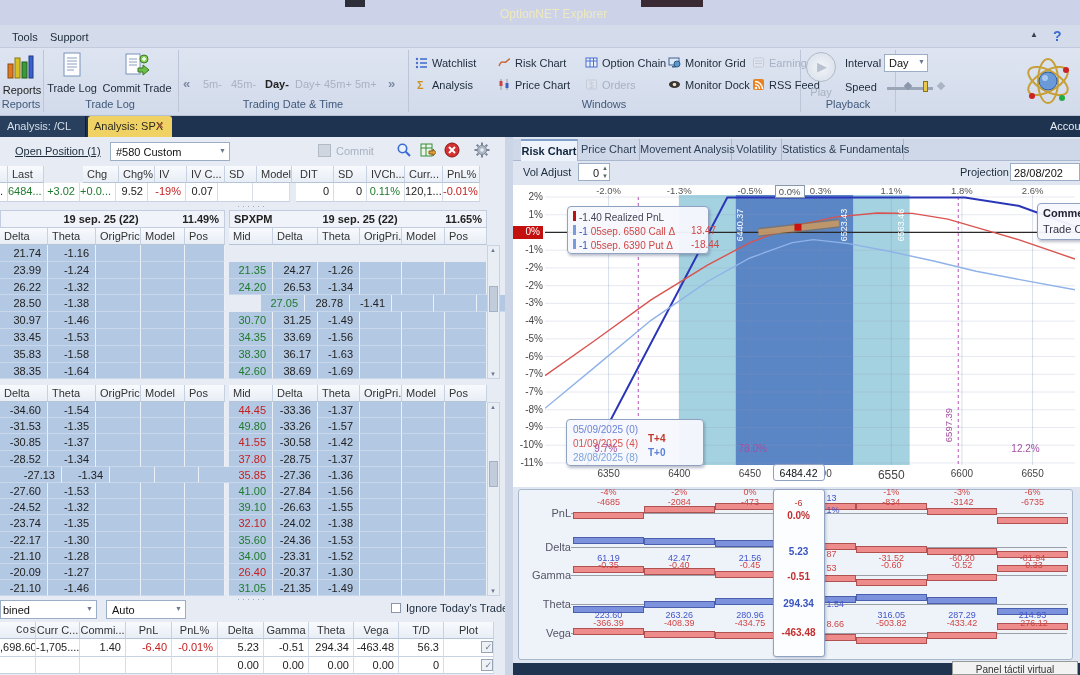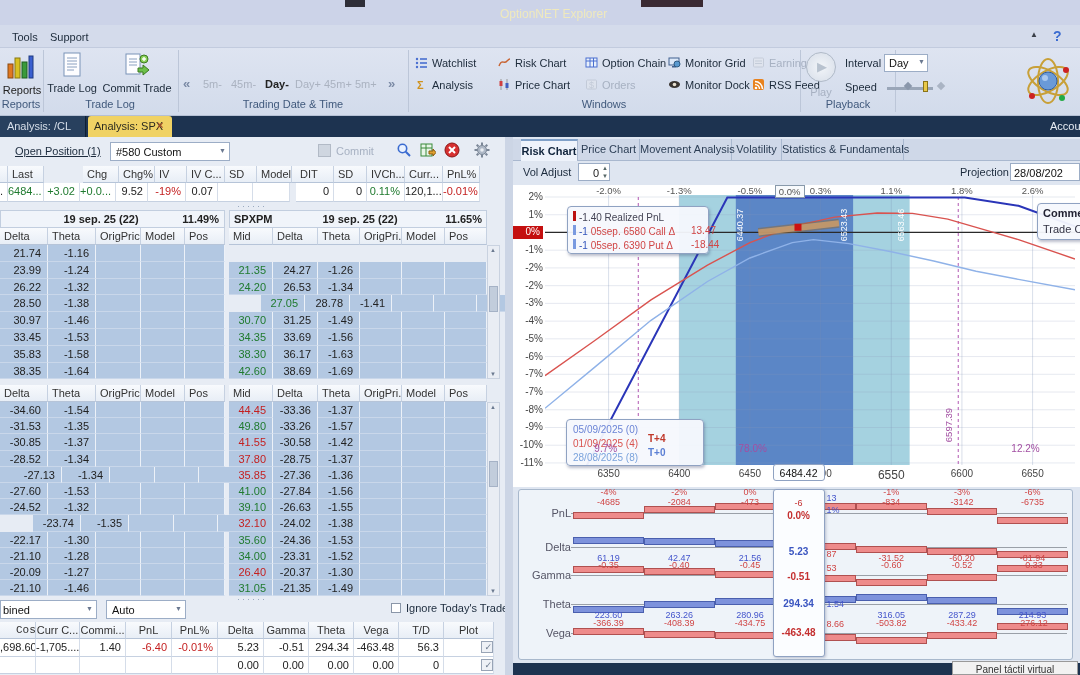--- a/index.html
+++ b/index.html
@@ -543,21 +543,21 @@
         <div class="bcell" style="width: 40px; height: 16.2px; box-sizing: border-box;"></div>
       </div>
       <div class="abs row" style="left: 229px; top: 362.2px; height: 16.2px;">
         <div class="bcell green" style="width: 44px; height: 16.2px; box-sizing: border-box;">39.10</div>
         <div class="bcell" style="width: 45px; height: 16.2px; box-sizing: border-box;">-26.63</div>
         <div class="bcell" style="width: 42px; height: 16.2px; box-sizing: border-box;">-1.55</div>
         <div class="bcell" style="width: 42px; height: 16.2px; box-sizing: border-box;"></div>
         <div class="bcell" style="width: 43px; height: 16.2px; box-sizing: border-box;"></div>
         <div class="bcell" style="width: 42px; height: 16.2px; box-sizing: border-box;"></div>
       </div>
-      <div class="abs row" style="left: 16px; top: 378.4px; height: 16.2px; padding-left: 17px;">
+      <div class="abs row" style="left: 0px; top: 378.4px; height: 16.2px;">
         <div class="bcell" style="width: 48px; height: 16.2px; box-sizing: border-box;">-23.74</div>
         <div class="bcell" style="width: 48px; height: 16.2px; box-sizing: border-box;">-1.35</div>
         <div class="bcell" style="width: 45px; height: 16.2px; box-sizing: border-box;"></div>
         <div class="bcell" style="width: 44px; height: 16.2px; box-sizing: border-box;"></div>
         <div class="bcell" style="width: 40px; height: 16.2px; box-sizing: border-box;"></div>
       </div>
       <div class="abs row" style="left: 229px; top: 378.4px; height: 16.2px;">
         <div class="bcell red" style="width: 44px; height: 16.2px; box-sizing: border-box;">32.10</div>
         <div class="bcell" style="width: 45px; height: 16.2px; box-sizing: border-box;">-24.02</div>
         <div class="bcell" style="width: 42px; height: 16.2px; box-sizing: border-box;">-1.38</div>

